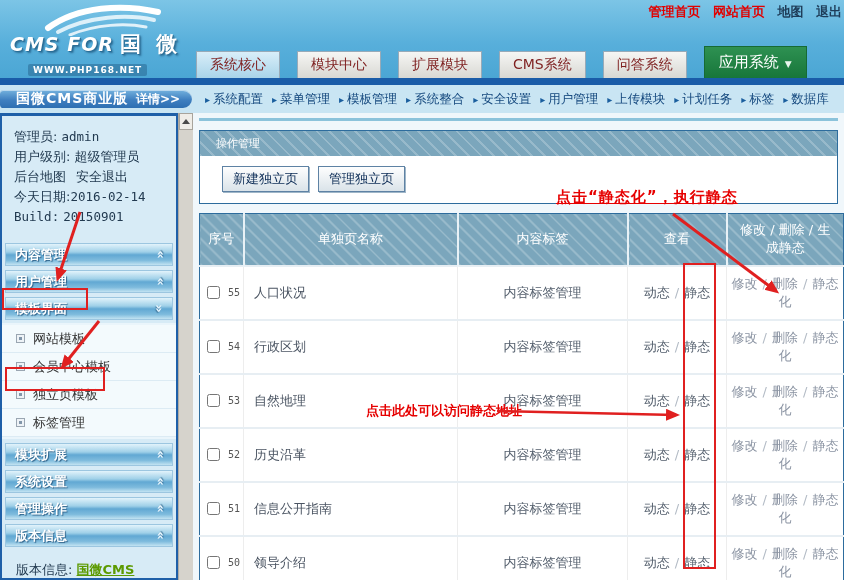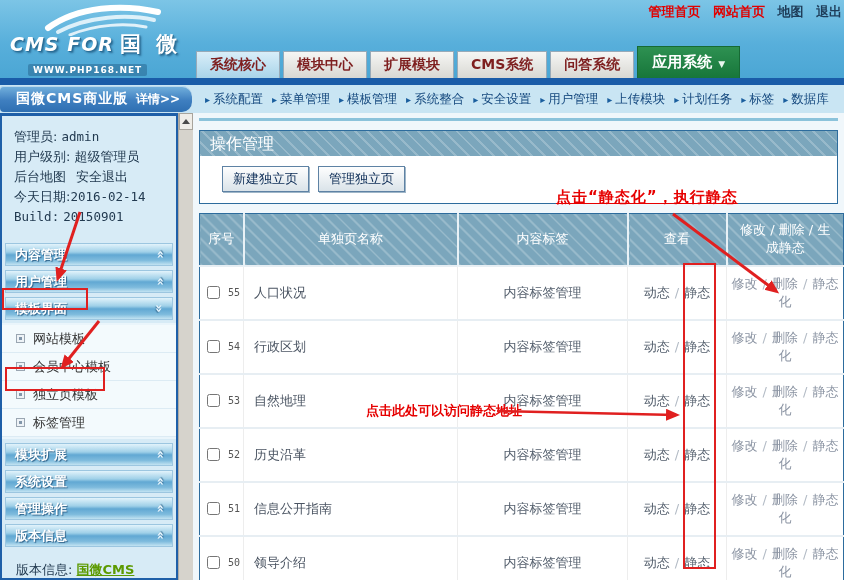--- a/index.html
+++ b/index.html
@@ -14,31 +14,31 @@
   .toplinks a.red { color:#E10000; }
   .toplinks a.dark { color:#1E3C58; }
   .logo { position:absolute; left:10px; top:2px; width:180px; }
   .logo svg { display:block; margin-left:18px; }
   .logo-row { display:flex; align-items:baseline; margin-top:-6px; }
   .logo-en { font-style:italic; font-weight:bold; font-size:19px; color:#FFFFFF; letter-spacing:1px; text-shadow:1px 1px 0 #2A6E96,2px 2px 2px rgba(20,70,110,.6); }
   .logo-cn { font-weight:bold; font-size:21px; color:#FFFFFF; margin-left:6px; letter-spacing:4px; text-shadow:1px 1px 0 #2A6E96,2px 2px 2px rgba(20,70,110,.6); }
   .logo-site { display:inline-block; margin:0 0 16px 18px; font-size:9px; font-weight:bold; color:#FFFFFF; letter-spacing:1px; background:rgba(20,70,110,.35); padding:1px 5px; border-radius:2px; }
 
   .tabs { position:absolute; left:196px; bottom:0; display:flex; align-items:flex-end; }
-  .tab { font-size:14px; font-weight:bold; color:#7E1F1F; padding:4px 13px; margin-right:3px;
+  .tab { font-size:14px; font-weight:normal; color:#7E1F1F; padding:4px 13px; margin-right:17px;
          background:linear-gradient(#F6F6F4,#D8D8D3); border:1px solid #98AAB8; border-bottom:none; cursor:pointer; white-space:nowrap; }
   .tab.active { background:linear-gradient(#D9EEF9,#A9D4E9); }
   .tab.green { background:linear-gradient(#2E9152,#17763A); color:#FFFFFF; border-color:#166A34; padding:6px 14px; font-size:15px; }
   .tab .caret { font-size:9px; margin-left:6px; color:#EAF6EE; }
 
   .darkbar { height:7px; background:#1A5CA8; }
 
   
   .subnav { height:28px; background:#C9E5F3; display:flex; align-items:center; }
-  .pill { height:26px; width:192px; margin:1px 4px 1px 0; background:linear-gradient(180deg,#74B2DE 0%,#3F7FC0 55%,#2E6FB2 100%);
+  .pill { height:18px; width:192px; margin:1px 4px 1px 0; background:linear-gradient(180deg,#74B2DE 0%,#3F7FC0 55%,#2E6FB2 100%);
           border-radius:4px 10px 10px 4px; color:#fff; display:flex; align-items:center; justify-content:space-between;
           padding:0 12px 0 16px; box-shadow:inset 0 1px 0 rgba(255,255,255,.5); }
   .pill .brand { font-size:14px; font-weight:bold; letter-spacing:1px; cursor:pointer; }
   .pill .detail { font-size:12px; font-weight:bold; cursor:pointer; }
   .subnav-links { display:flex; align-items:center; white-space:nowrap; overflow:hidden; }
   .subnav-links a { display:flex; align-items:center; margin-left:9px; font-size:12.5px; color:#14487E; text-decoration:none; cursor:pointer; }
   .subnav-links .tri { color:#1A5E9E; font-size:10px; margin-right:3px; }
 
   
   .bodyrow { display:flex; height:467px; }
@@ -64,21 +64,21 @@
   .scroll-up { height:17px; background:#EFEDE8; border:1px solid #A8A49C; display:flex; align-items:center; justify-content:center; cursor:pointer; }
   .scroll-up .up-tri { width:0; height:0; border-left:4px solid transparent; border-right:4px solid transparent; border-bottom:5px solid #4A4A4A; }
 
   .main { flex:1; padding:5px 0 0 6px; background:#F0F7FB; overflow:hidden; }
   .rule { height:3px; background:#8CC3DB; margin:0 6px 9px 0; }
 
   .striped { background-color:#7BA6BC;
              background-image:repeating-linear-gradient(45deg, rgba(255,255,255,.22) 0, rgba(255,255,255,.22) 2px, transparent 2px, transparent 9px); }
 
   .panel { width:639px; border:1px solid #2D6C9D; background:#FFFFFF; }
-  .panel-head { height:25px; line-height:25px; padding-left:10px; color:#FFFFFF; font-size:16px; }
+  .panel-head { height:25px; line-height:25px; padding-left:16px; color:#FFFFFF; font-size:11px; }
   .panel-body { padding:10px 0 11px 22px; }
   .btn { font-size:13px; color:#0B2B55; padding:3px 10px; margin-right:4px; cursor:pointer;
          background:linear-gradient(#FEFEFE,#DAE3E9); border:1px solid #5E82A4; box-shadow:1px 1px 0 #9FB6C8; }
 
   .data-table { margin-top:9px; border-collapse:collapse; table-layout:fixed; width:644px; border:1px solid #2D6C9D; background:#fff; }
   .data-table th { height:52px; color:#FFFFFF; font-size:13px; font-weight:normal; text-align:center; border-left:2px solid #E8F1F6; padding:0 8px; }
   .data-table th:first-child { border-left:none; }
   .data-table td { height:54px; font-size:13px; color:#4A5462; border-top:2px solid #E7EEF3; border-left:1px solid #EDEDED; text-align:center; }
   .data-table td:first-child { border-left:none; }
   .cell-num { display:flex; align-items:center; padding-left:7px; }

